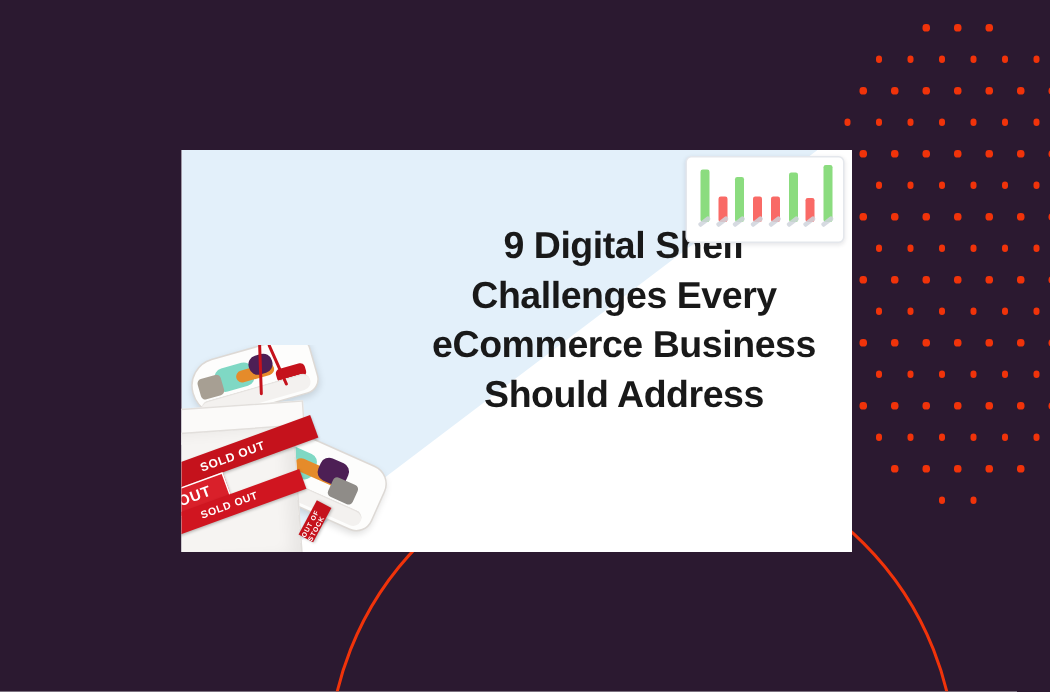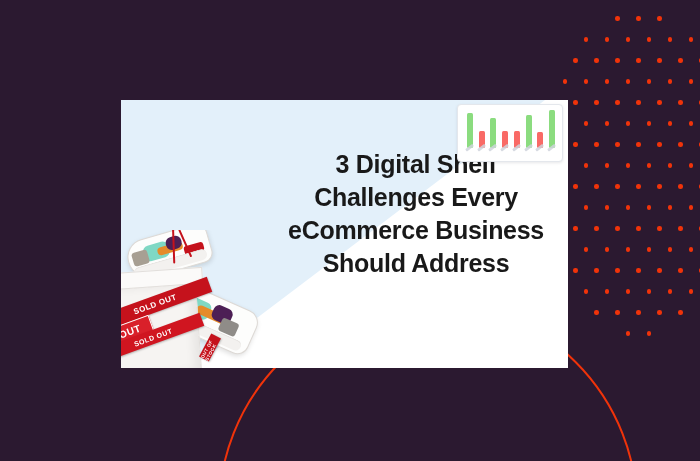--- a/index.html
+++ b/index.html
@@ -350,21 +350,21 @@
 
       <div class="box-lid" data-interactable="false"></div>
       <div class="box-body" data-interactable="false"></div>
 
       <div class="tape tape-main" data-interactable="false">SOLD OUT</div>
       <div class="tape tape-stamp" data-interactable="false">OUT</div>
       <div class="tape tape-lower" data-interactable="false">SOLD OUT</div>
       <div class="tape tape-tiny" data-interactable="false">OUT OF STOCK</div>
     </div>
 
-    <div id="card-title" data-interactable="false">3 Digital Shelf
+    <div id="card-title" data-interactable="false">9 Digital Shelf
 Challenges Every
 eCommerce Business
 Should Address</div>
 
     <div id="chart-widget" data-interactable="false">
       <div id="chart-plot" data-interactable="false">
           <div class="chart-bar-slot" data-interactable="false" style="left: 2.875px;">
             <div class="chart-bar" style="height: 34.96px; background: rgb(139, 220, 127);"></div>
           </div>
           <div class="chart-bar-slot" data-interactable="false" style="left: 14.625px;">

